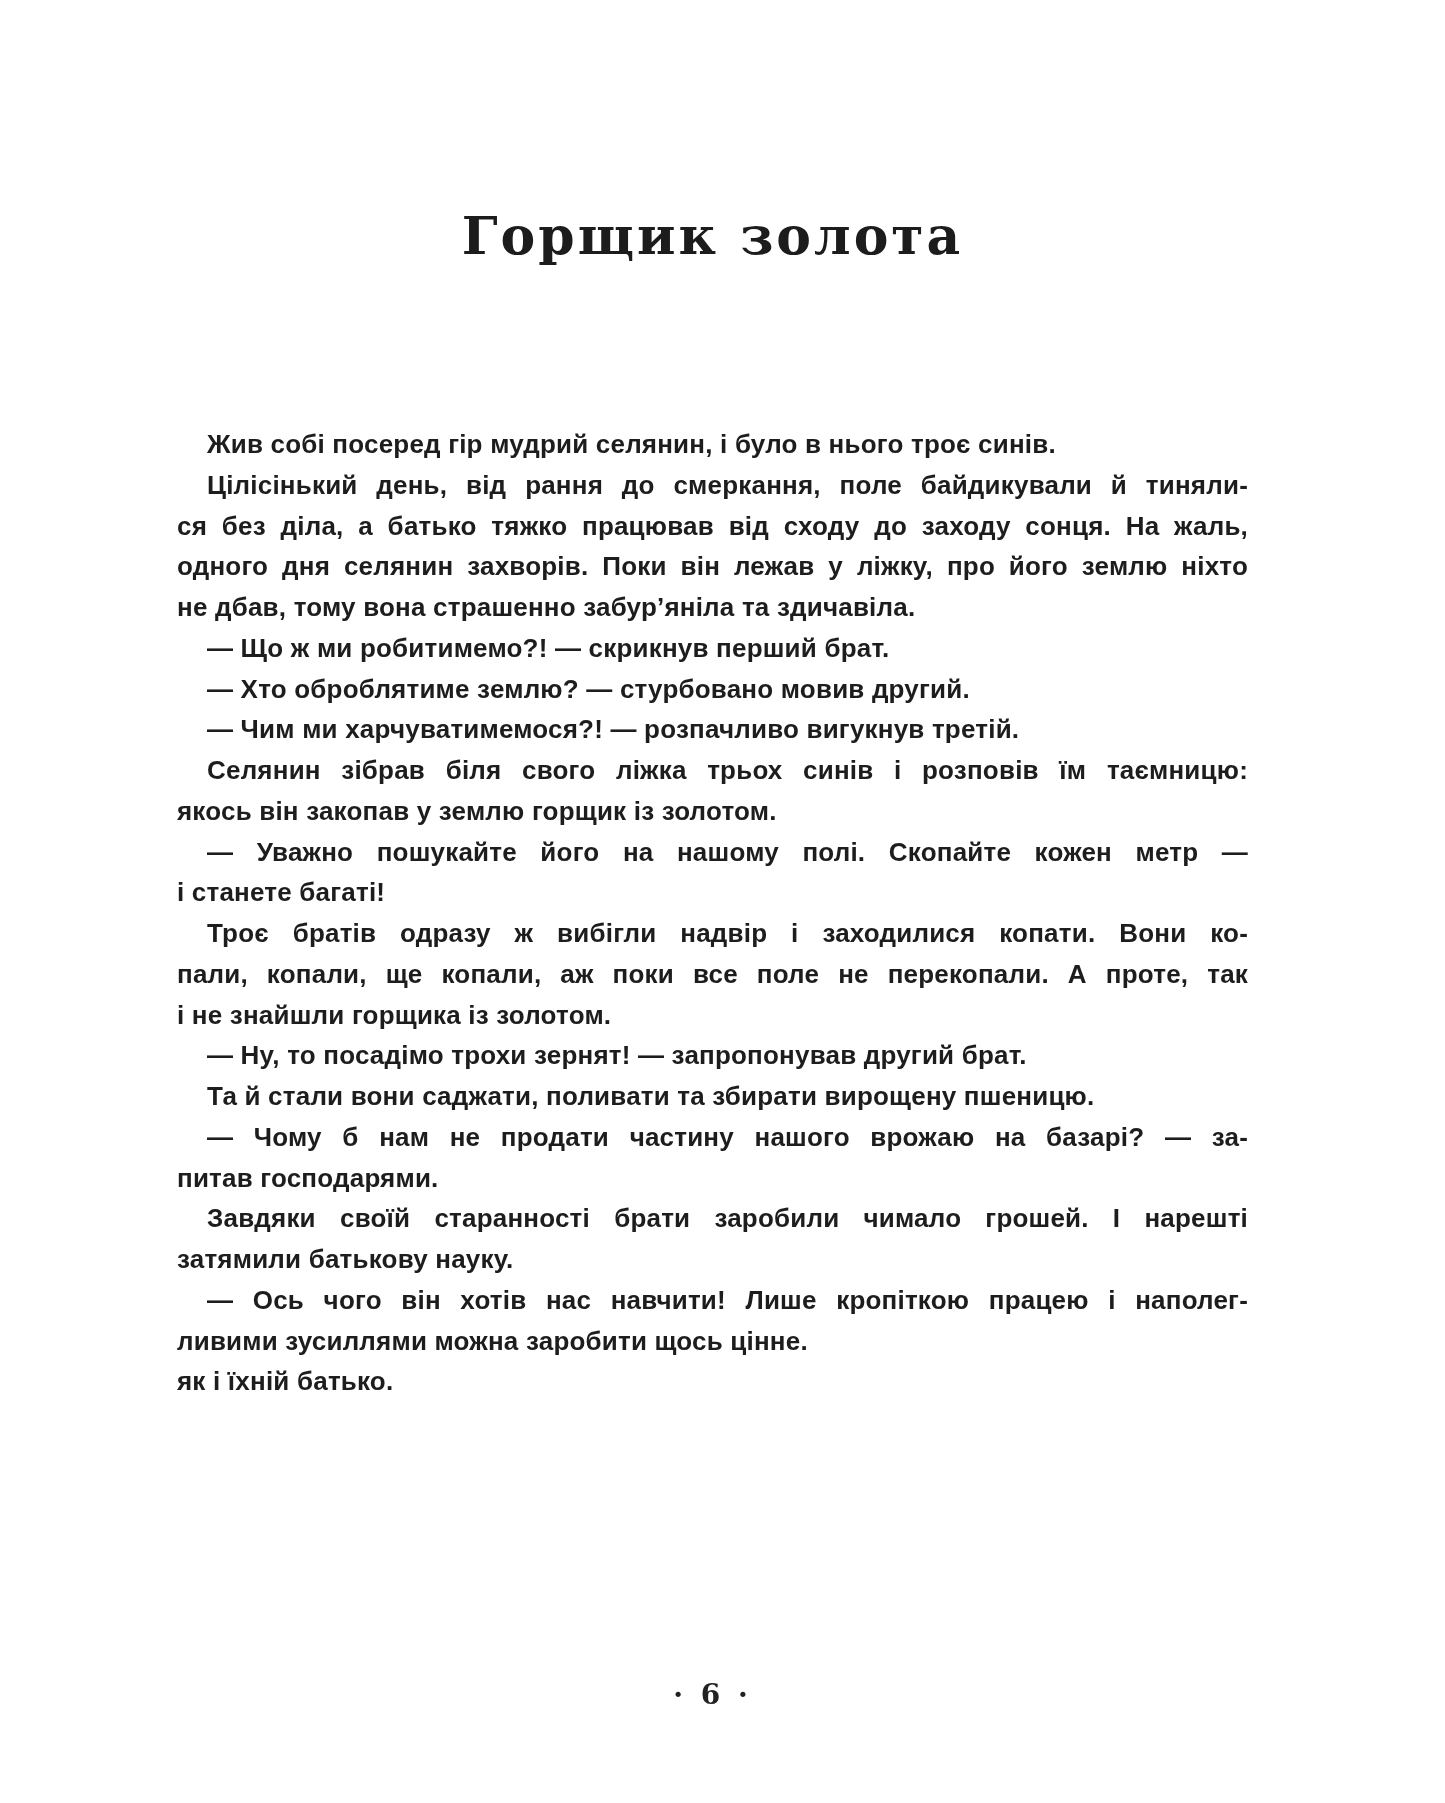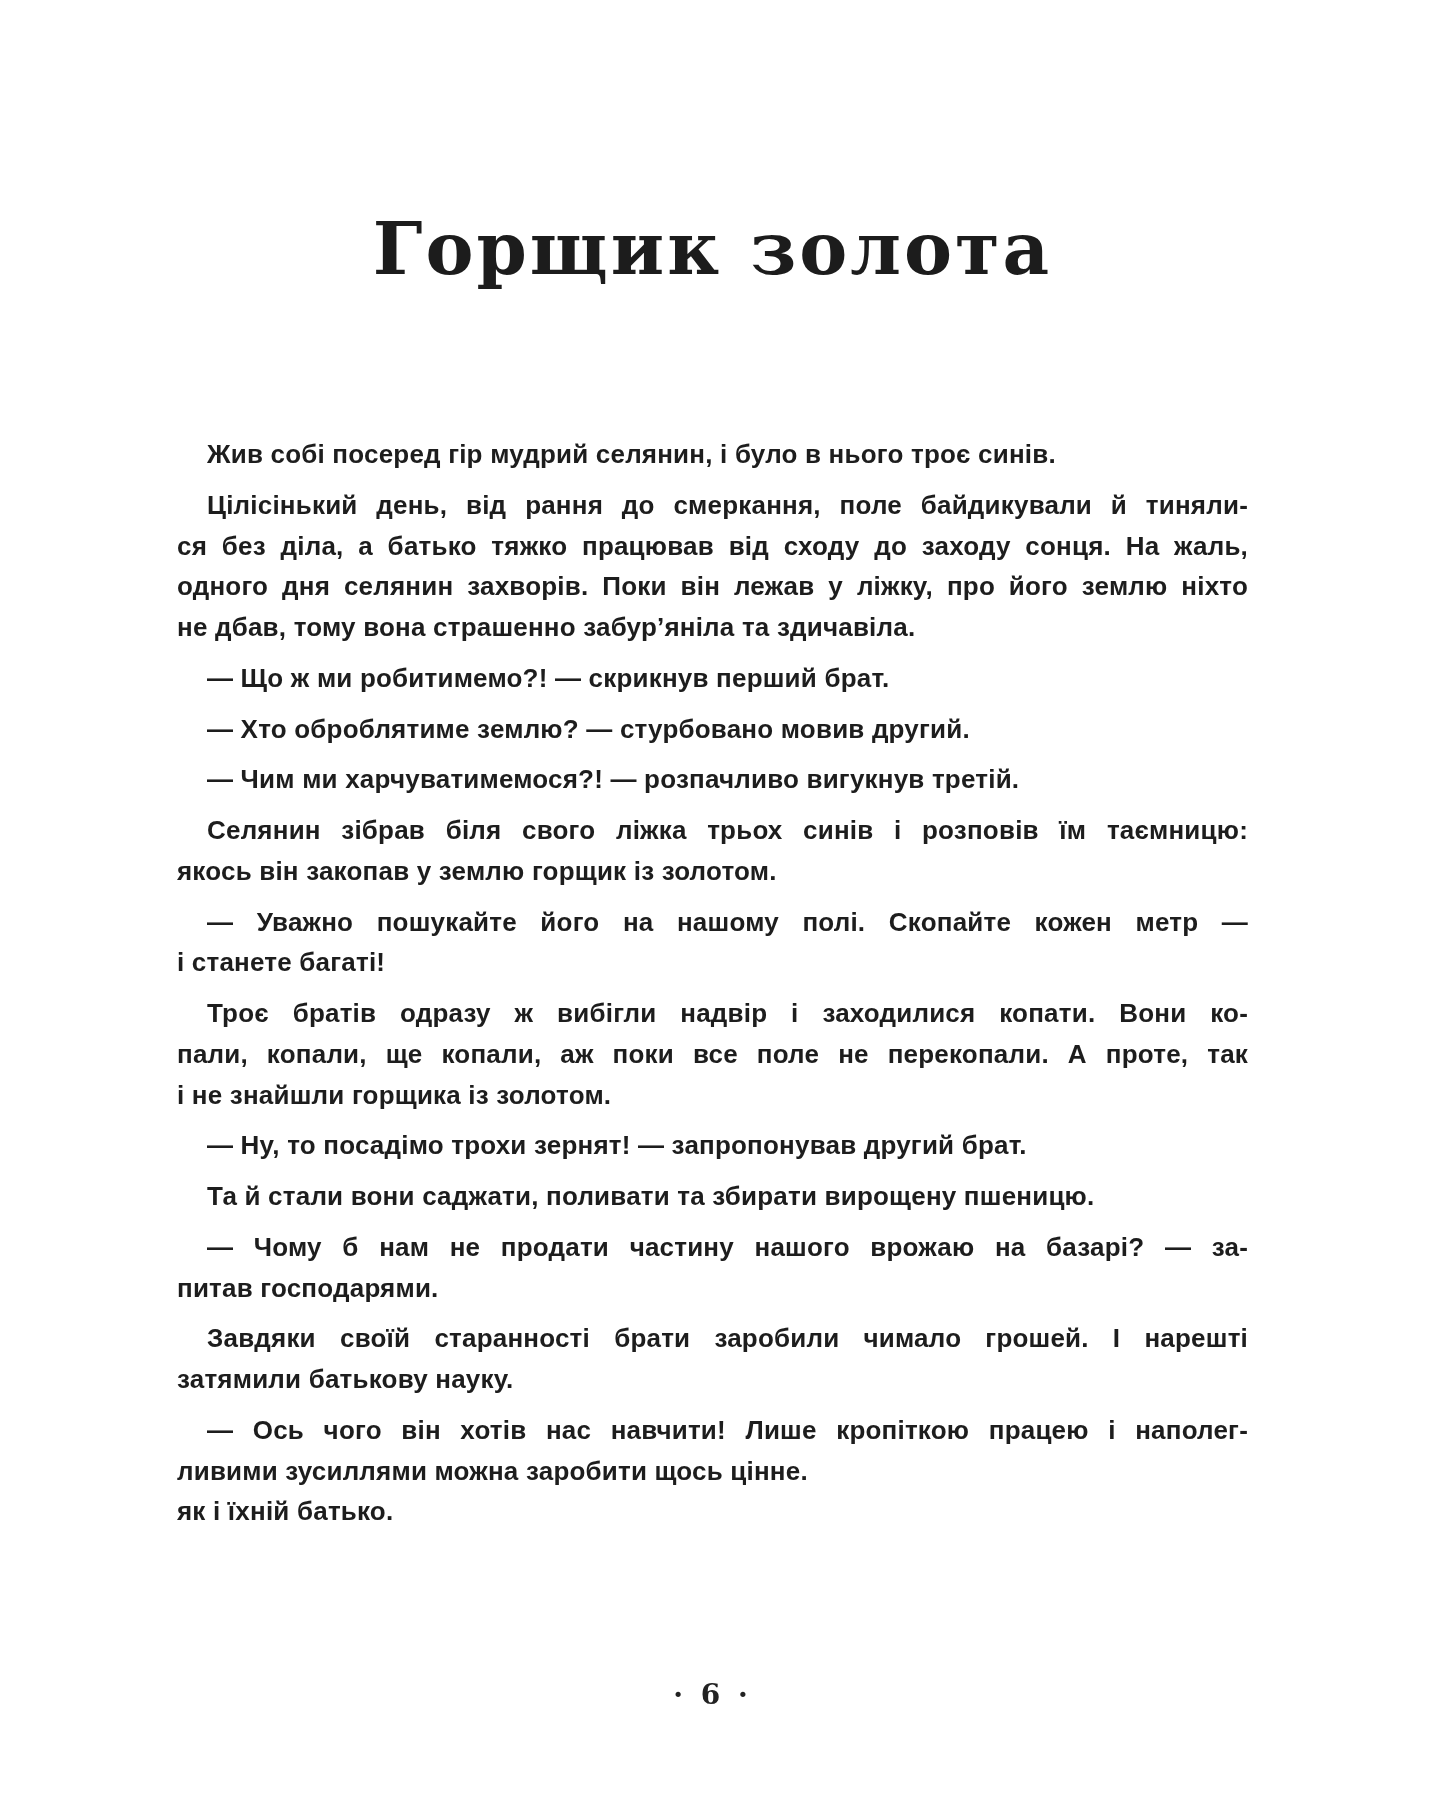--- a/index.html
+++ b/index.html
@@ -16,21 +16,21 @@
     font-family: "Liberation Sans", sans-serif;
   }
   .page-title {
     position: absolute;
     top: 156px;
     left: 177px;
     width: 1071px;
     text-align: center;
     font-family: "DejaVu Serif", serif;
     font-weight: bold;
-    font-size: 72px;
+    font-size: 52px;
     letter-spacing: 3px;
     color: #1c1c1c;
     line-height: 90px;
   }
   .story {
     position: absolute;
     top: 424px;
     left: 177px;
     width: 1071px;
     color: #1d1d1d;
@@ -44,21 +44,20 @@
     text-align: left;
     white-space: nowrap;
   }
   .line.just {
     white-space: normal;
     text-align: justify;
     text-align-last: justify;
   }
   .line.indent {
     padding-left: 30px;
-    margin-top: 10px;
   }
   .page-number {
     position: absolute;
     top: 1678px;
     left: 177px;
     width: 1071px;
     text-align: center;
     font-family: "DejaVu Serif", serif;
     font-weight: bold;
     font-size: 28px;

